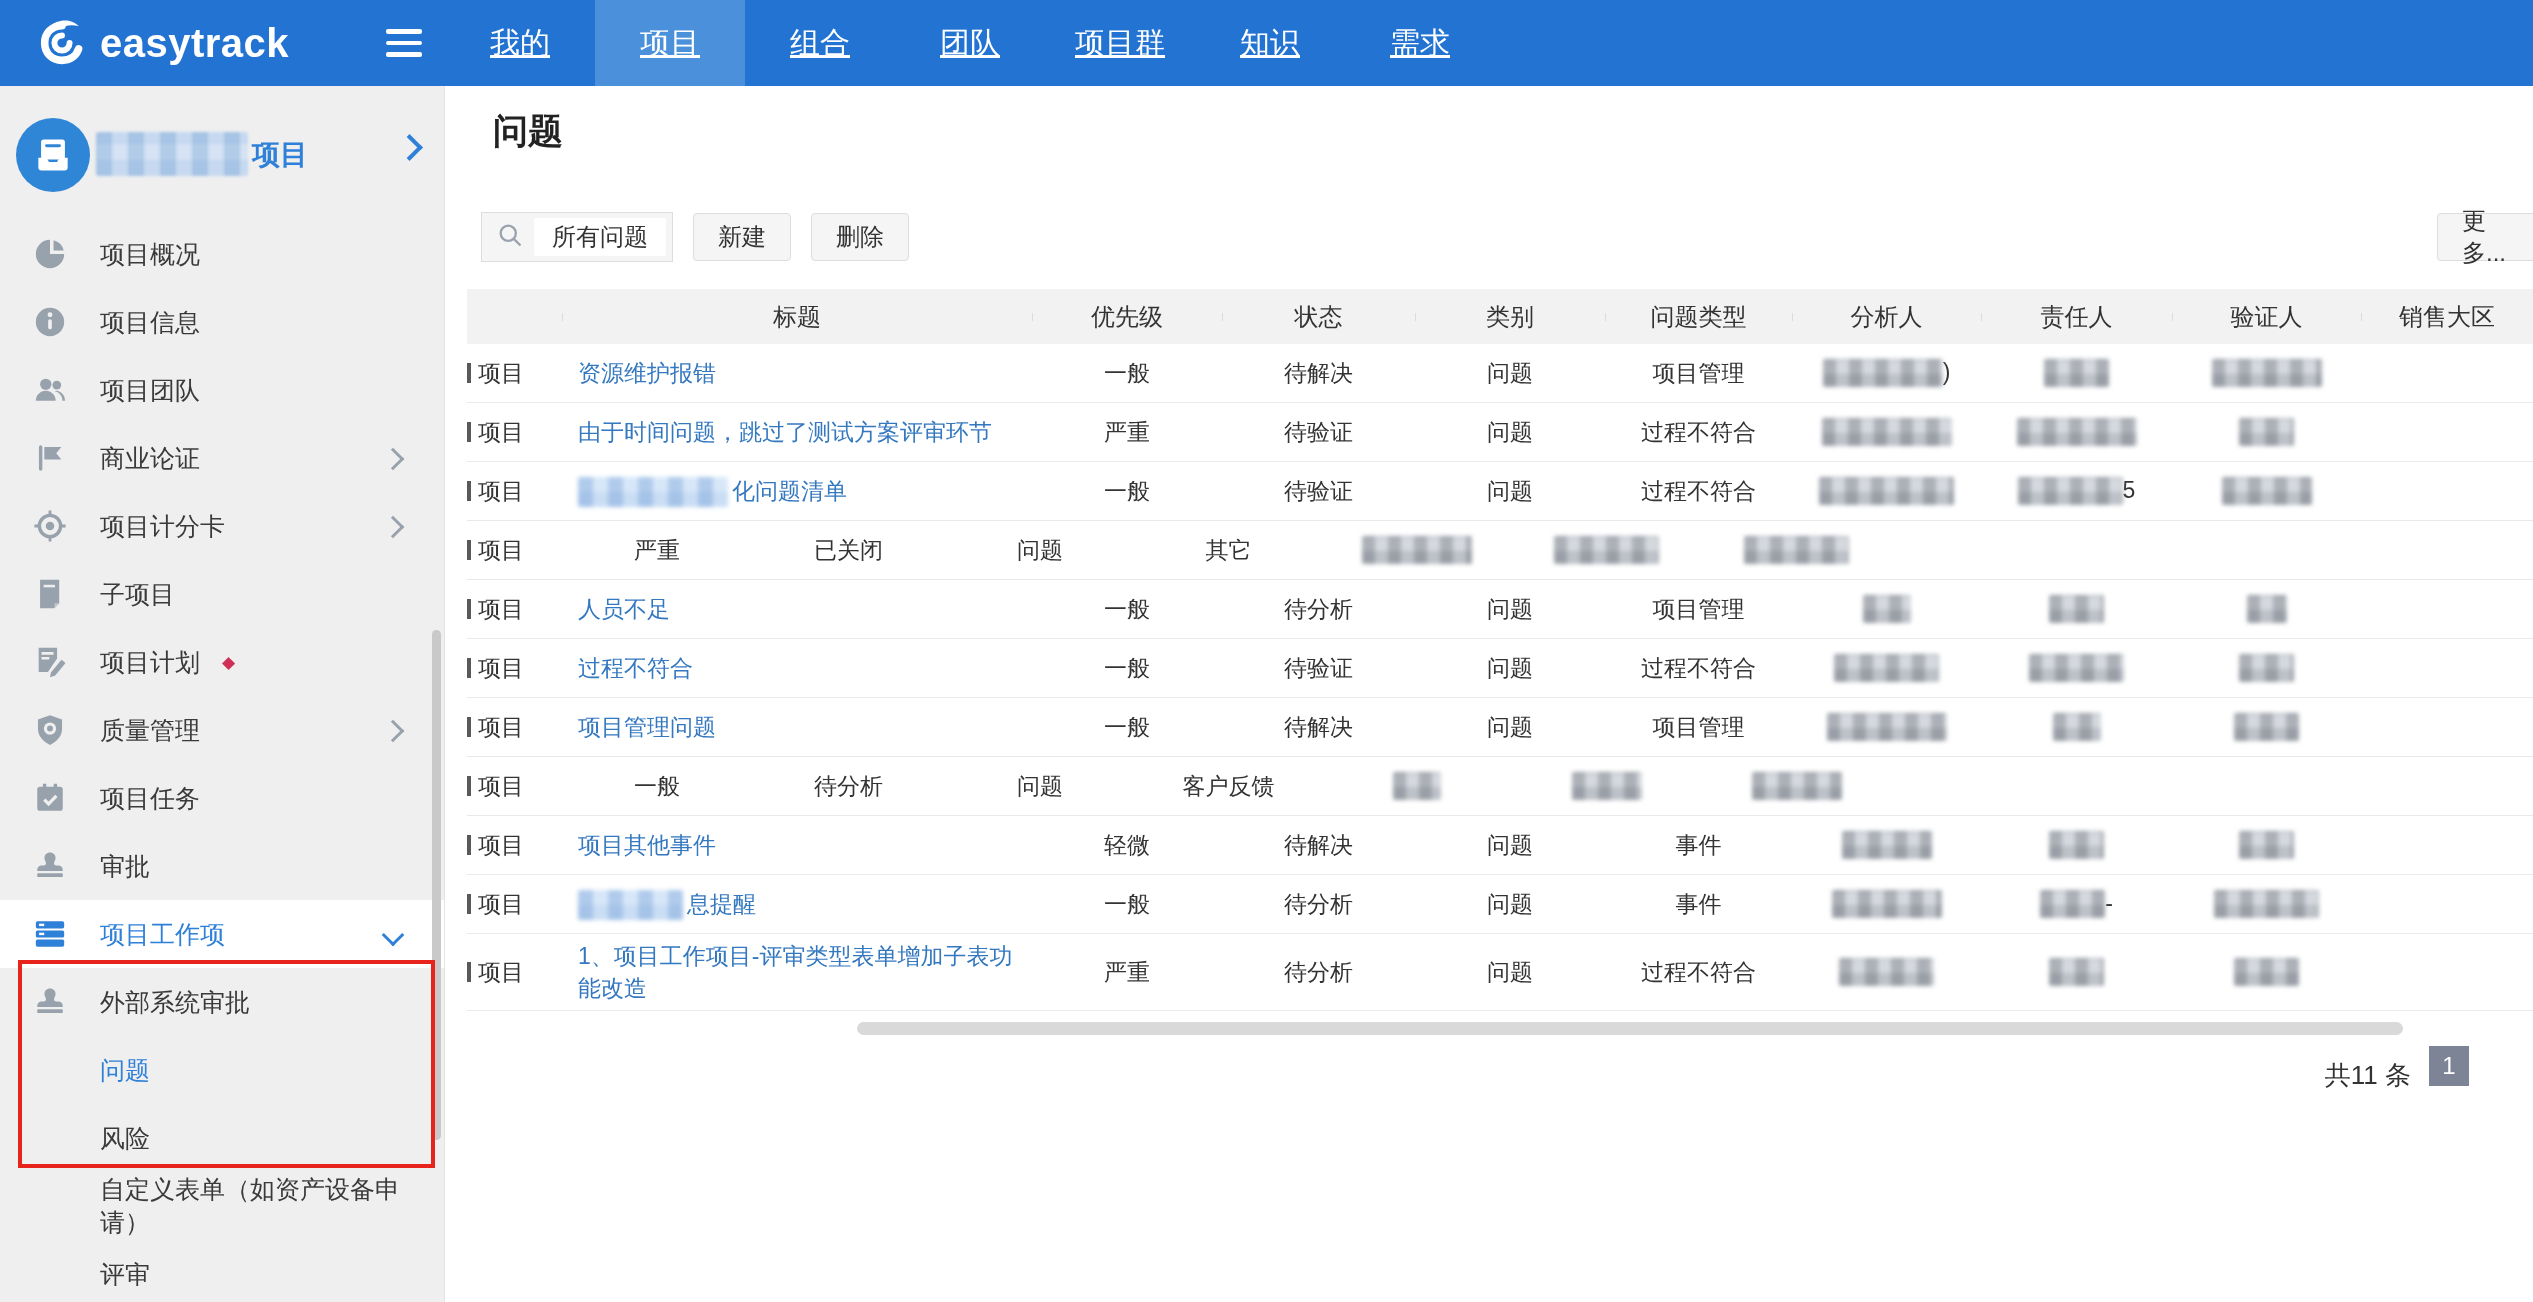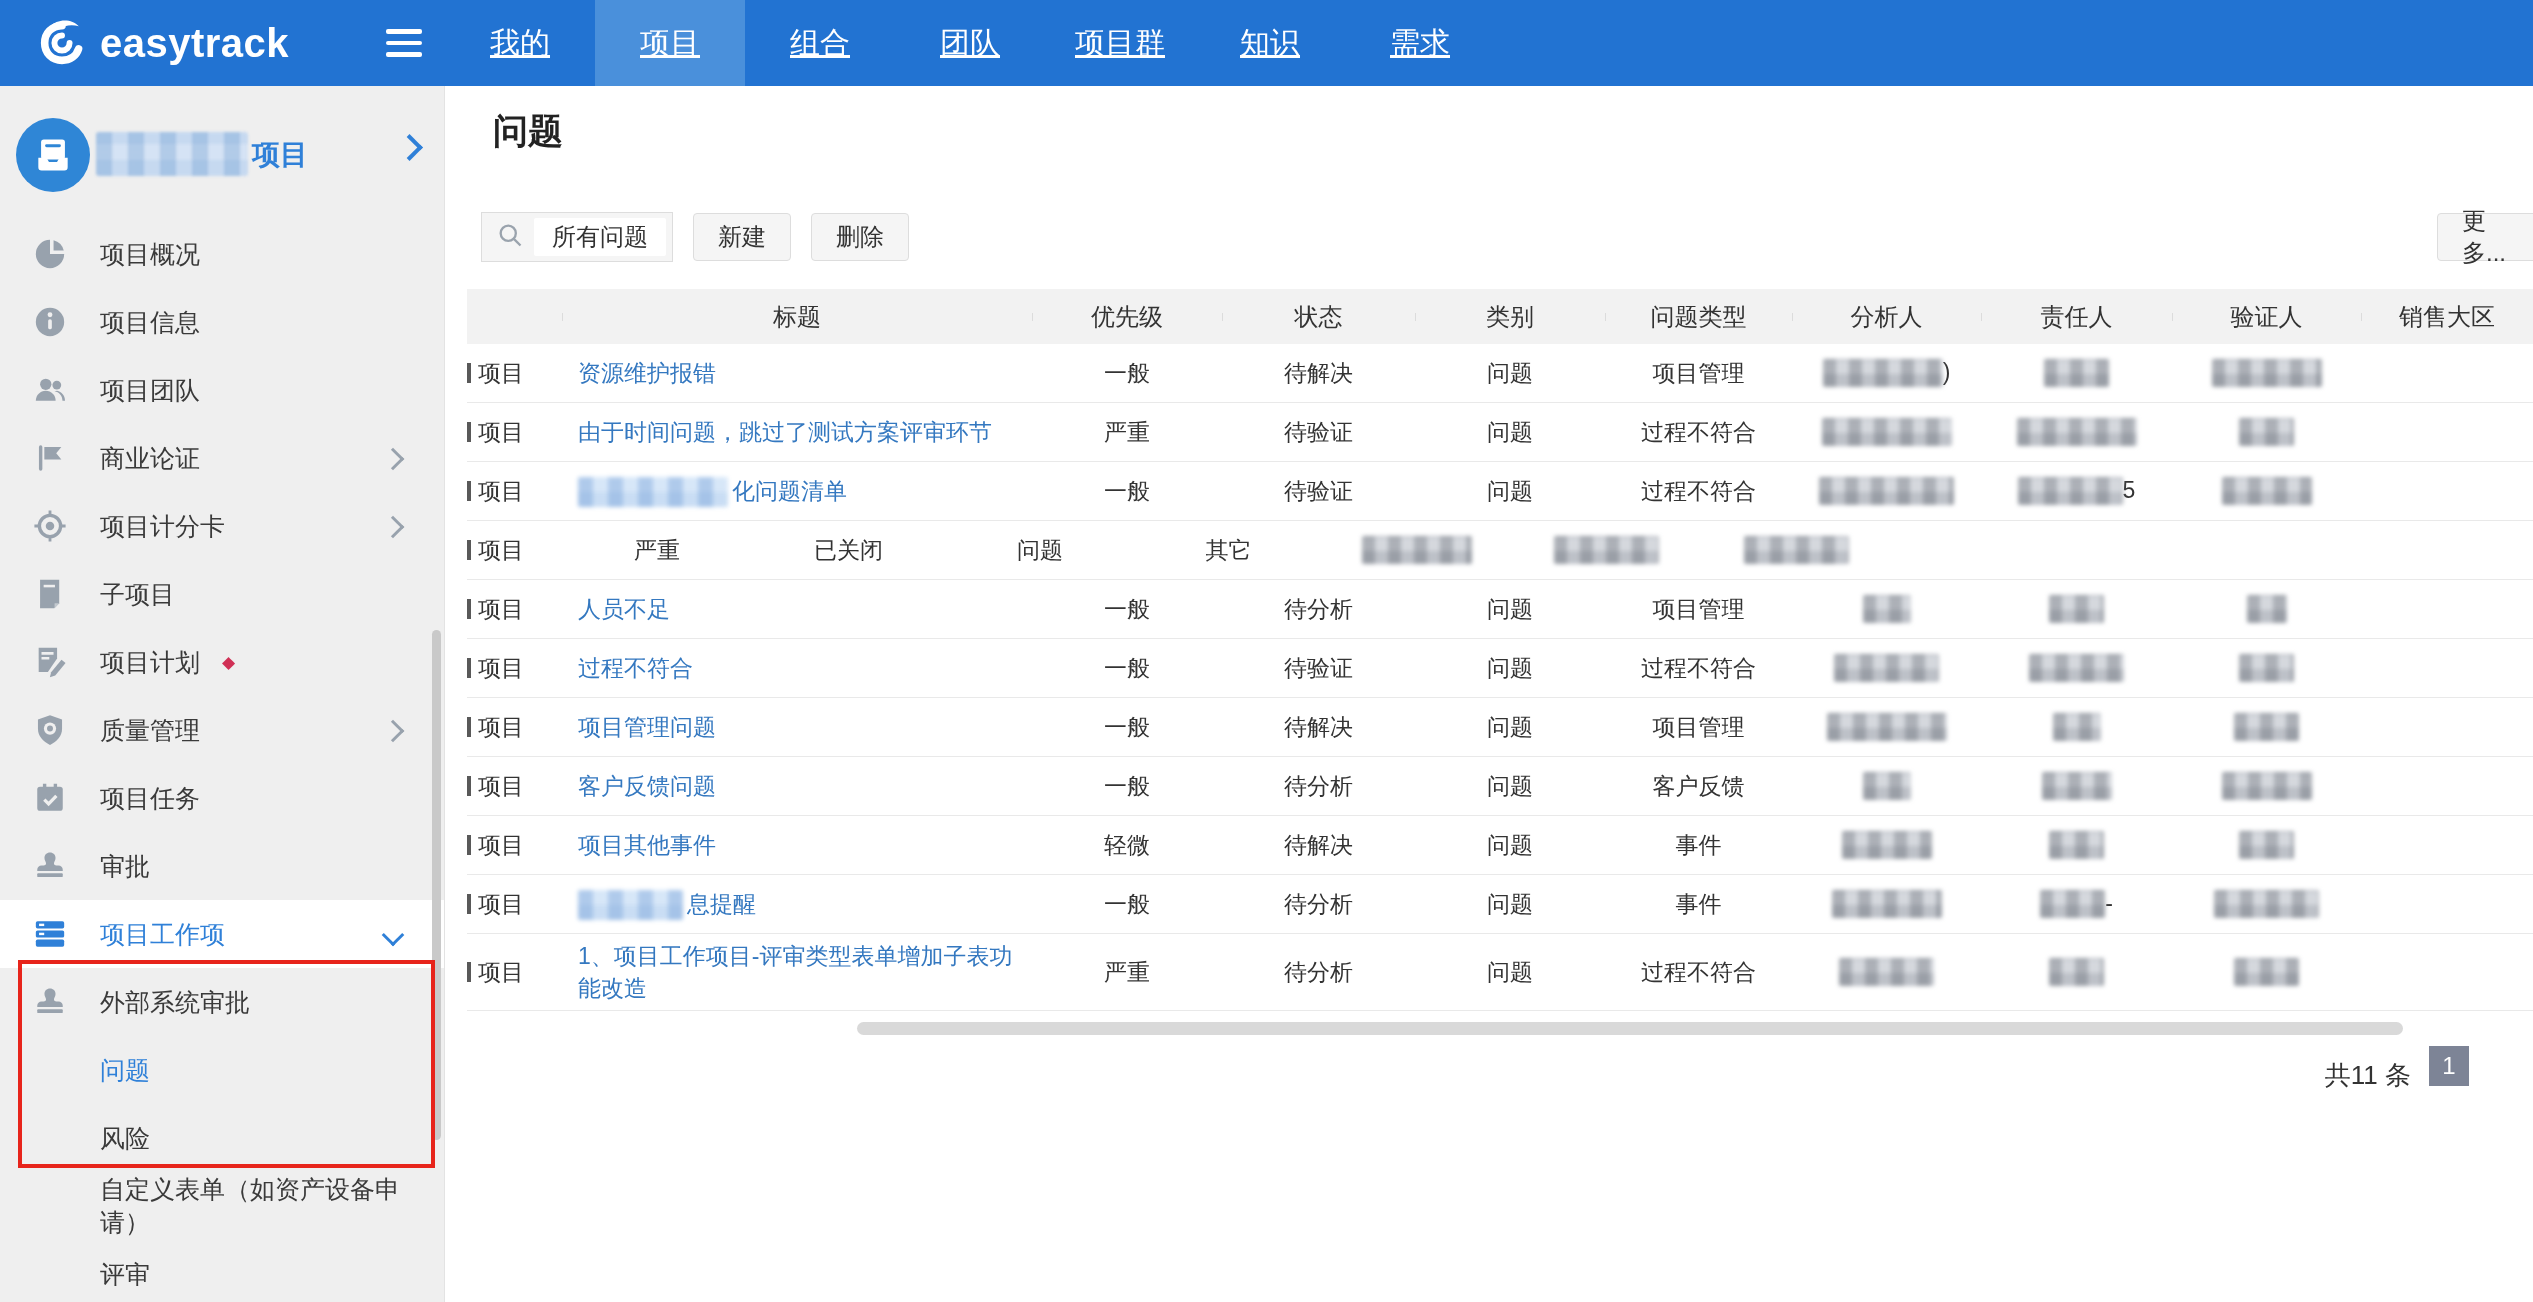--- a/index.html
+++ b/index.html
@@ -354,21 +354,20 @@
           <div class="td " style="width: 193px;">待解决</div>
           <div class="td " style="width: 190px;">问题</div>
           <div class="td " style="width: 187px;">项目管理</div>
           <div class="td " style="width: 189px;"><span class="redact" style="width: 120px;"></span></div>
           <div class="td " style="width: 191px;"><span class="redact" style="width: 48px;"></span></div>
           <div class="td " style="width: 189px;"><span class="redact" style="width: 65px;"></span></div>
           <div class="td " style="width: 172px;"></div>
         </div>
         <div class="trow">
           <div class="td c0" style="width: 95px;"><span class="frag"></span>项目</div>
-          <div class="td title" style="width: 470px;"><a>客户反馈问题</a></div>
           <div class="td " style="width: 190px;">一般</div>
           <div class="td " style="width: 193px;">待分析</div>
           <div class="td " style="width: 190px;">问题</div>
           <div class="td " style="width: 187px;">客户反馈</div>
           <div class="td " style="width: 189px;"><span class="redact" style="width: 48px;"></span></div>
           <div class="td " style="width: 191px;"><span class="redact" style="width: 70px;"></span></div>
           <div class="td " style="width: 189px;"><span class="redact" style="width: 90px;"></span></div>
           <div class="td " style="width: 172px;"></div>
         </div>
         <div class="trow">

